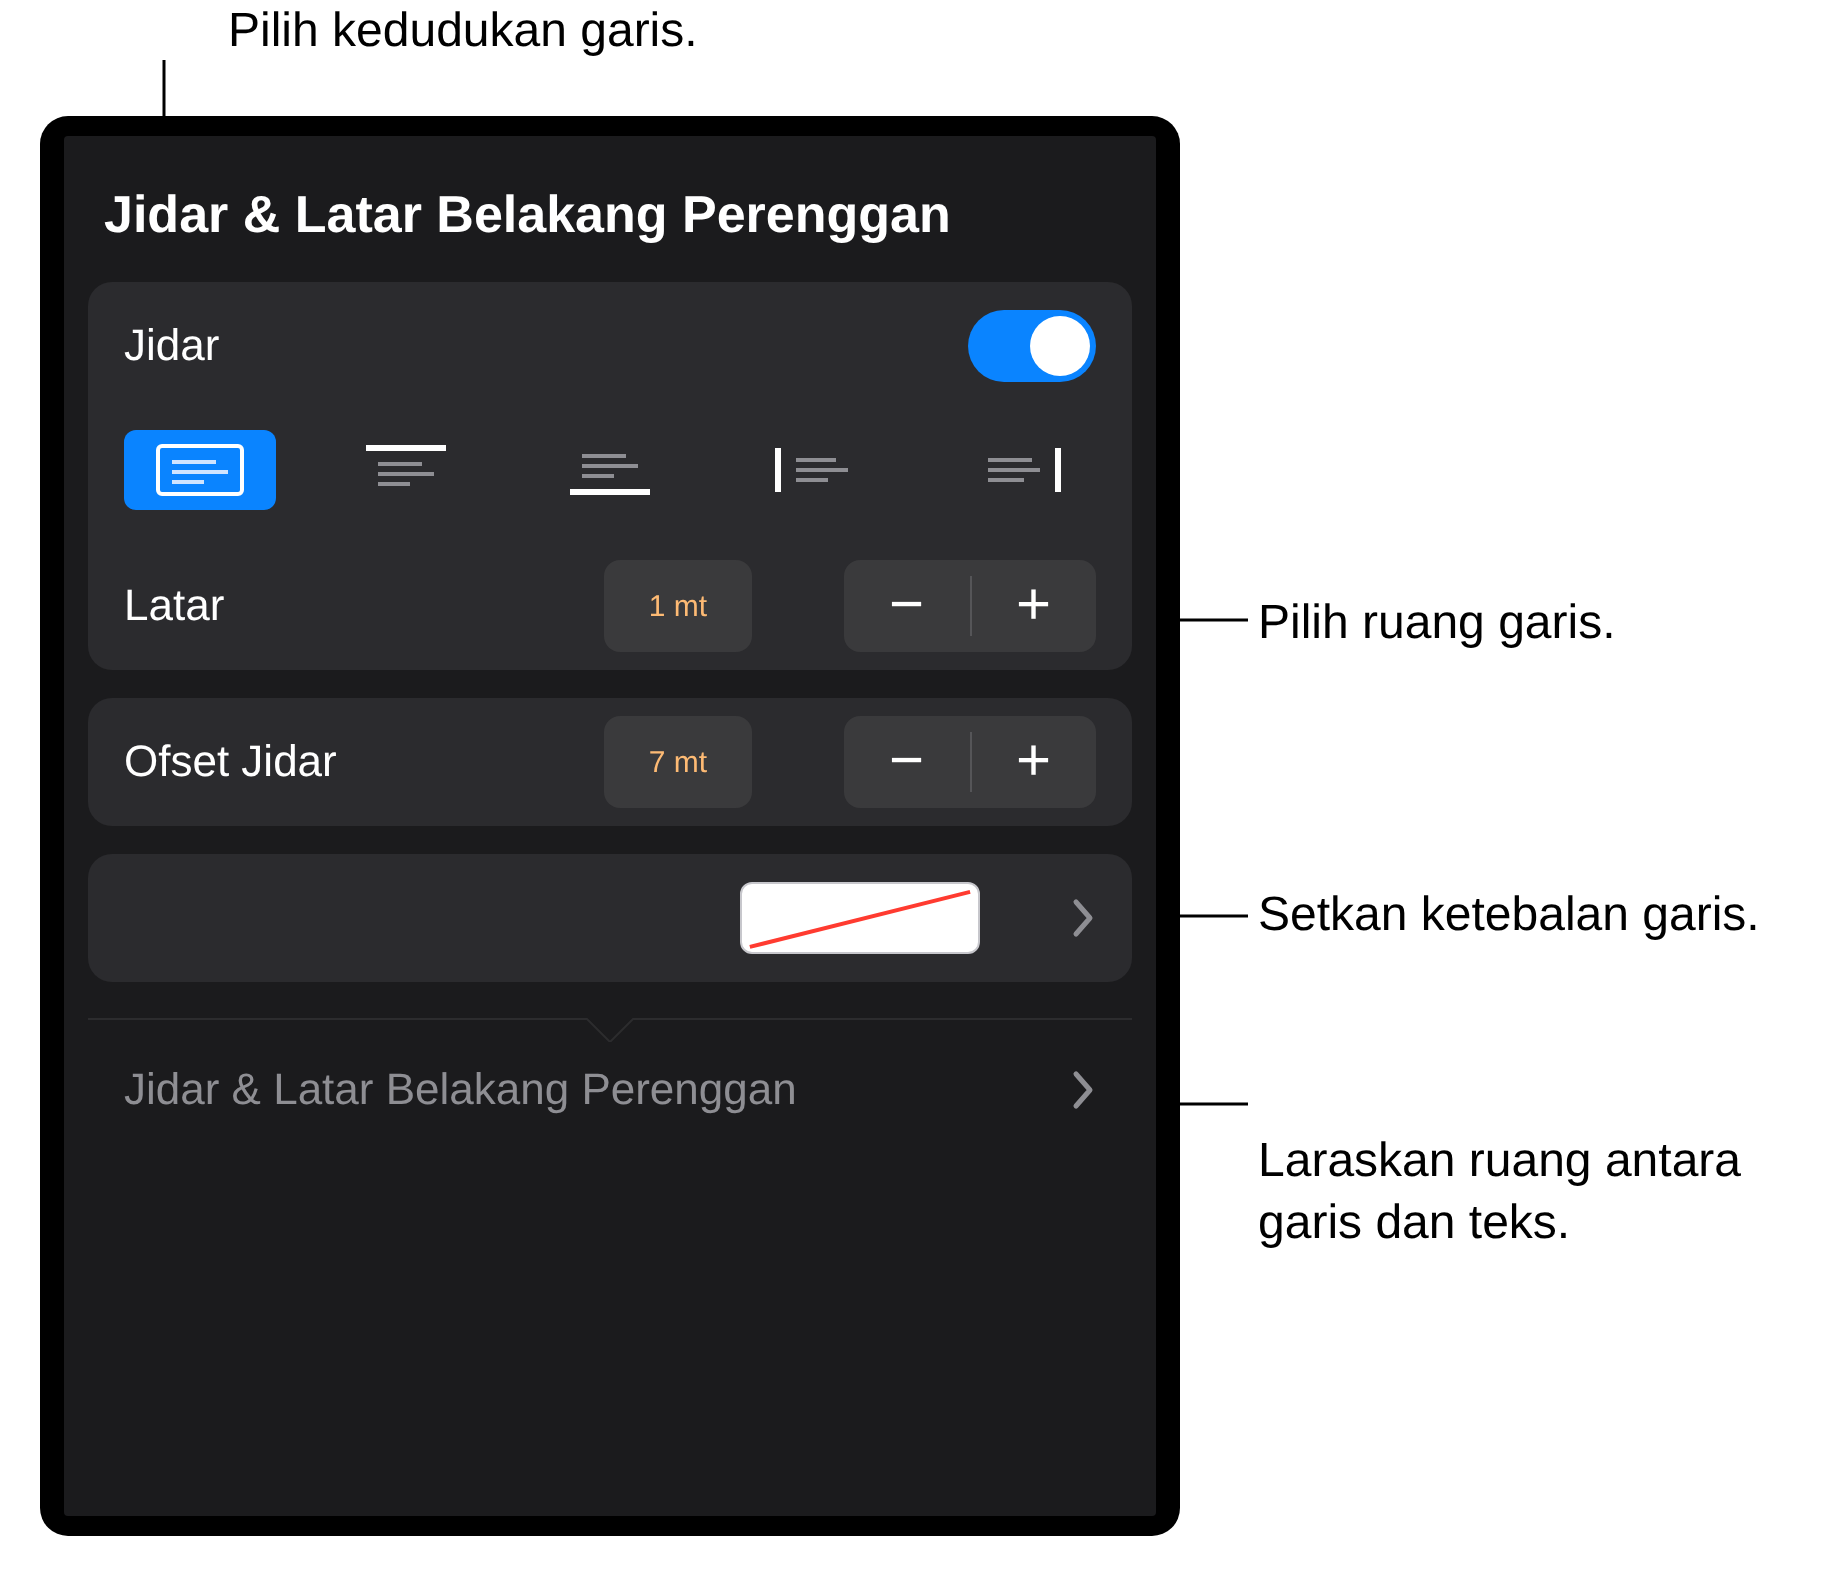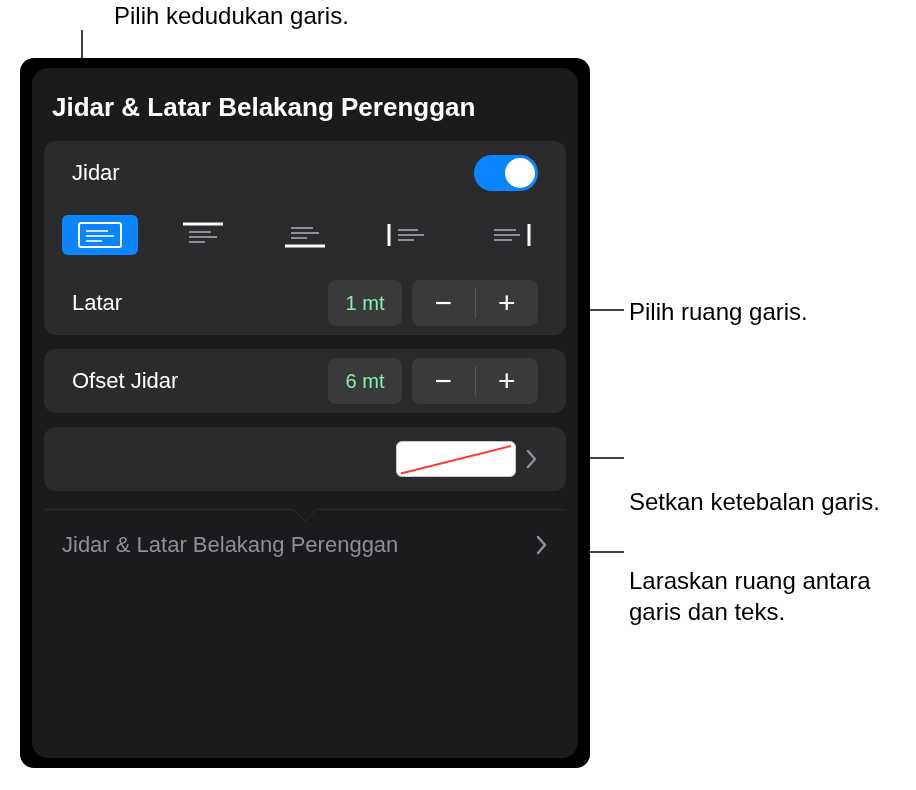--- a/index.html
+++ b/index.html
@@ -30,43 +30,44 @@
     width: 570px;
     height: 710px;
     border-radius: 14px;
     overflow: hidden;
     background: #000;
   }
   .panel-inner {
     position: absolute;
     left: 12px; right: 12px; top: 10px; bottom: 10px;
     background: #1b1b1d;
-    border-radius: 16px;
+    border-radius: 2px;
     padding: 18px 0 0 0;
     display: flex;
     flex-direction: column;
   }
   .panel-title {
     color: #fff;
     font-size: 26px;
     font-weight: 600;
     padding: 6px 20px 18px 20px;
   }
   .group {
     background: #2b2b2e;
     margin: 0 12px 14px 12px;
     border-radius: 12px;
     overflow: hidden;
   }
   .row {
     display: flex;
     align-items: center;
     min-height: 64px;
-    padding: 0 28px;
-    position: relative;
+    padding: 0 18px;
+    position: relative;
+    gap: 36px;
   }
   .row + .row::before {
     content: "";
     position: absolute;
     left: 18px; right: 0; top: 0;
     height: 1px;
     background: #3e3e41;
   }
   .row-label {
     color: #fff;
@@ -116,22 +117,22 @@
   .color-swatch {
     width: 120px; height: 36px;
     border-radius: 6px;
     background: #000;
     border: 1px solid #48484a;
   }
   .value-box {
     width: 74px; height: 46px;
     background: #3a3a3c;
     border-radius: 8px;
-    color: #86efac;
-    font-size: 20px;
+    color: #fdba74;
+    font-size: 15px;
     display: flex; align-items: center; justify-content: center;
     margin-right: 10px;
   }
   .stepper {
     width: 126px; height: 46px;
     background: #3a3a3c;
     border-radius: 8px;
     display: flex;
     align-items: stretch;
   }
@@ -170,21 +171,21 @@
     transform: translateX(-50%);
     width: 24px; height: 12px;
   }
   .footer-row .notch svg { display: block; }
 </style>
 </head>
 <body>
 
 <div class="callout" style="left:74px; top:0px;margin-left:40px;">Pilih kedudukan garis.</div>
 <div class="callout" style="left:629px; top:296px;">Pilih ruang garis.</div>
-<div class="callout" style="left:629px; top:442px;margin-top:44px;">Setkan ketebalan garis.</div>
+<div class="callout" style="left:629px; top:442px;">Setkan ketebalan garis.</div>
 <div class="callout" style="left:629px; top:565px;">Laraskan ruang antara garis dan teks.</div>
 
 <svg class="leader" style="left:0;top:0;width:916px;height:790px;">
 
   <path d="M 82 30 L 82 210"></path>
 
   <path d="M 624 310 L 547 310"></path>
 
   <path d="M 624 458 L 547 458"></path>
 
@@ -256,21 +257,21 @@
           <div class="divider"></div>
           <div class="btn">+</div>
         </div>
       </div>
     </div>
 
     <div class="group">
       <div class="row">
         <span class="row-label">Ofset Jidar</span>
         <span class="spacer"></span>
-        <div class="value-box">6 mt</div>
+        <div class="value-box">7 mt</div>
         <div class="stepper">
           <div class="btn">−</div>
           <div class="divider"></div>
           <div class="btn">+</div>
         </div>
       </div>
     </div>
 
     <div class="group">
       <div class="row">

